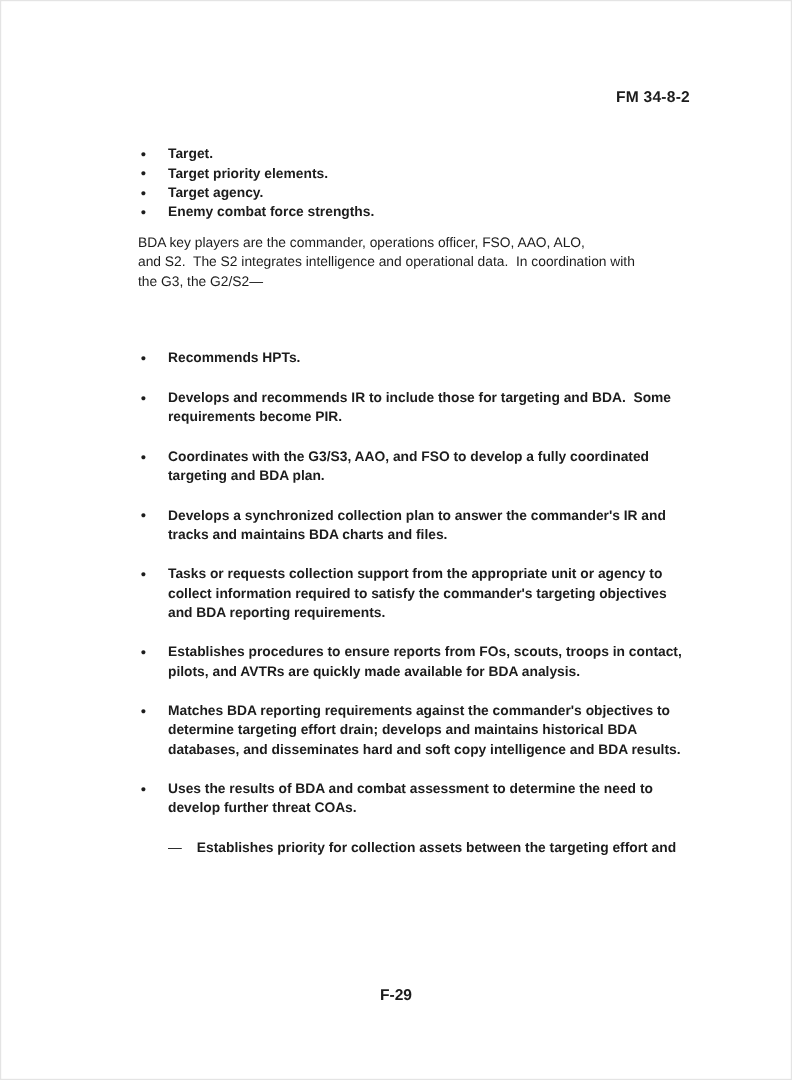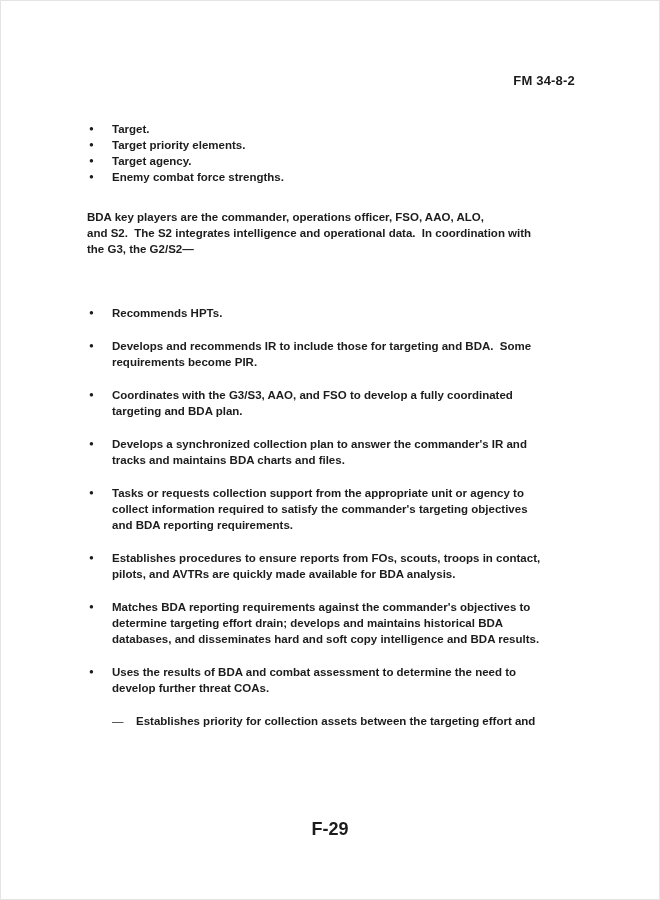--- a/index.html
+++ b/index.html
@@ -9,36 +9,36 @@
     height: 900px;
     font-family: "Liberation Sans", "DejaVu Sans", sans-serif;
     color: #1c1c1c;
   }
   .page {
     position: relative;
     width: 660px;
     height: 900px;
     background: #ffffff;
     border: 1px solid #e4e4e4;
-    padding: 72px 72px 0 86px;
+    padding: 72px 72px 0 114px;
     font-size: 11.5px;
     line-height: 16px;
   }
   .doc-header {
     font-weight: bold;
     font-size: 13px;
     line-height: 16px;
     text-align: right;
     padding-right: 12px;
     margin-bottom: 32px;
     letter-spacing: 0.2px;
   }
   .lines { white-space: pre-wrap; }
   .para { margin: 0; }
-  .bda-para { margin-top: 24px; font-weight: bold; }
+  .bda-para { margin-top: 10px; }
   .bullet-list.tight { margin-top: 32px; }
   .bullet-list.spaced { margin-top: 48px; }
   .bullet-item { display: flex; align-items: flex-start; }
   .tight .bullet-item { margin-bottom: 0; }
   .spaced .bullet-item { margin-bottom: 17px; }
   .bullet {
     flex: 0 0 25px;
     width: 25px;
     font-size: 8px;
     line-height: 16px;
@@ -56,21 +56,21 @@
     width: 24px;
     line-height: 16px;
   }
   .doc-footer {
     position: absolute;
     left: 0;
     right: 0;
     bottom: 62px;
     text-align: center;
     font-weight: bold;
-    font-size: 18px;
+    font-size: 13px;
     line-height: 16px;
   }
 </style>
 </head>
 <body>
 
 <div class="page">
 
   <div class="doc-header">FM 34-8-2</div>
 

